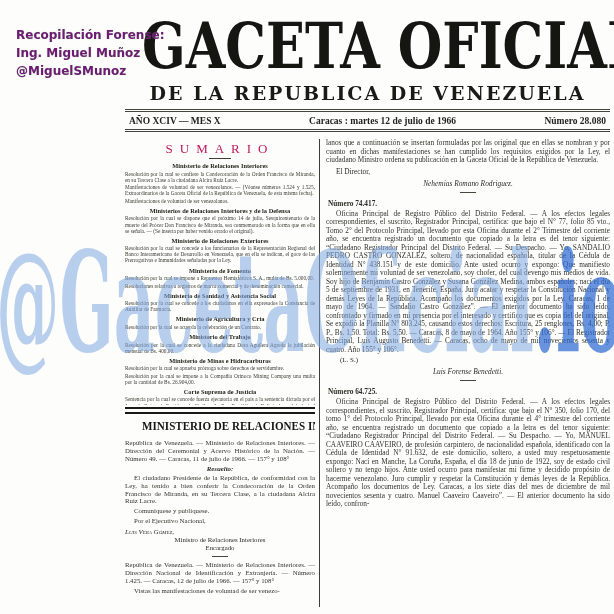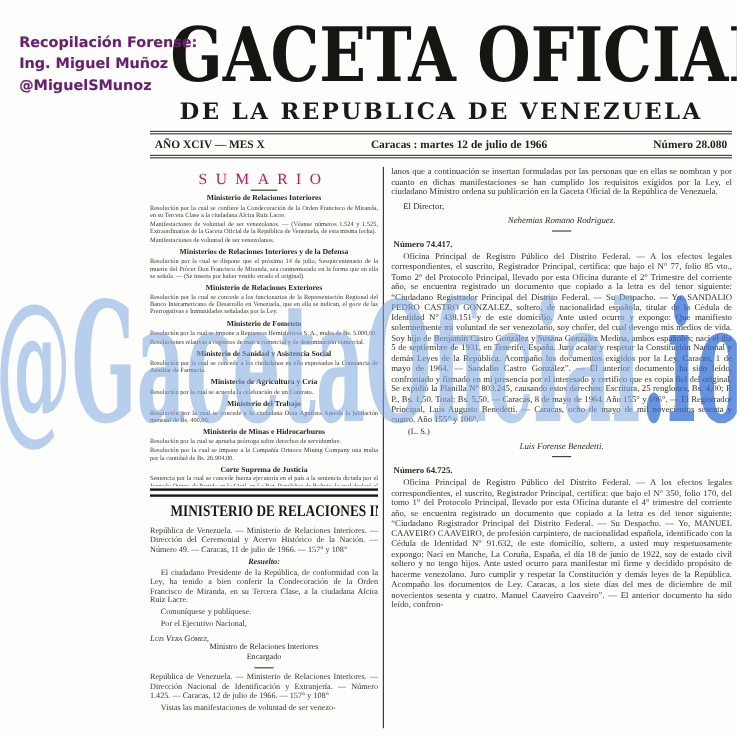--- a/index.html
+++ b/index.html
@@ -168,21 +168,21 @@
         <div class="dash-sep"></div>
 
         <p class="doc-par">República de Venezuela. — Ministerio de Relaciones Interiores. — Dirección Nacional de Identificación y Extranjería. — Número 1.425. — Caracas, 12 de julio de 1966. — 157° y 108°</p>
         <p class="doc-par indent">Vistas las manifestaciones de voluntad de ser venezo-</p>
       </div>
     </div>
 
     <div class="col-divider"></div>
 
     <div class="col-right">
-      <p class="r-par">lanos que a continuación se insertan formuladas por las personas que en ellas se nombran y por cuanto en dichas manifestaciones se han cumplido los requisitos exigidos por la Ley, el ciudadano Ministro ordena su publicación en la Gaceta Oficial de la República de Venezuela.</p>
+      <p class="r-par">lanos que a continuación se insertan formuladas por las original que en ellas se nombran y por cuanto en dichas manifestaciones se han cumplido los requisitos exigidos por la Ley, el ciudadano Ministro ordena su publicación en la Gaceta Oficial de la República de Venezuela.</p>
       <div class="r-director">El Director,</div>
       <div class="r-sig">Nehemias Romano Rodriguez.</div>
       <div class="dash-sep"></div>
 
       <div class="r-number">Número 74.417.</div>
       <p class="r-par indent">Oficina Principal de Registro Público del Distrito Federal. — A los efectos legales correspondientes, el suscrito, Registrador Principal, certifica: que bajo el N° 77, folio 85 vto., Tomo 2° del Protocolo Principal, llevado por esta Oficina durante el 2° Trimestre del corriente año, se encuentra registrado un documento que copiado a la letra es del tenor siguiente: “Ciudadano Registrador Principal del Distrito Federal. — Su Despacho. — Yo, SANDALIO PEDRO CASTRO GONZALEZ, soltero, de nacionalidad española, titular de la Cédula de Identidad N° 438.151 y de este domicilio. Ante usted ocurro y expongo: Que manifiesto solemnemente mi voluntad de ser venezolano, soy chofer, del cual devengo mis medios de vida. Soy hijo de Benjamín Castro González y Susana González Medina, ambos españoles; nací el día 5 de septiembre de 1931, en Tenerife, España. Juro acatar y respetar la Constitución Nacional y demás Leyes de la República. Acompaño los documentos exigidos por la Ley. Caracas, 1 de mayo de 1964. — Sandalio Castro González”. — El anterior documento ha sido leído, confrontado y firmado en mi presencia por el interesado y certifico que es copia fiel del original. Se expidió la Planilla N° 803.245, causando estos derechos: Escritura, 25 renglones, Bs. 4,00; P. P., Bs. 1,50. Total: Bs. 5,50. — Caracas, 8 de mayo de 1964. Año 155° y 106°. — El Registrador Principal, Luis Augusto Benedetti. — Caracas, ocho de mayo de mil novecientos sesenta y cuatro. Año 155° y 106°.</p>
       <div class="r-seal">(L. S.)</div>
       <div class="r-sig">Luis Forense Benedetti.</div>
       <div class="dash-sep"></div>
 

